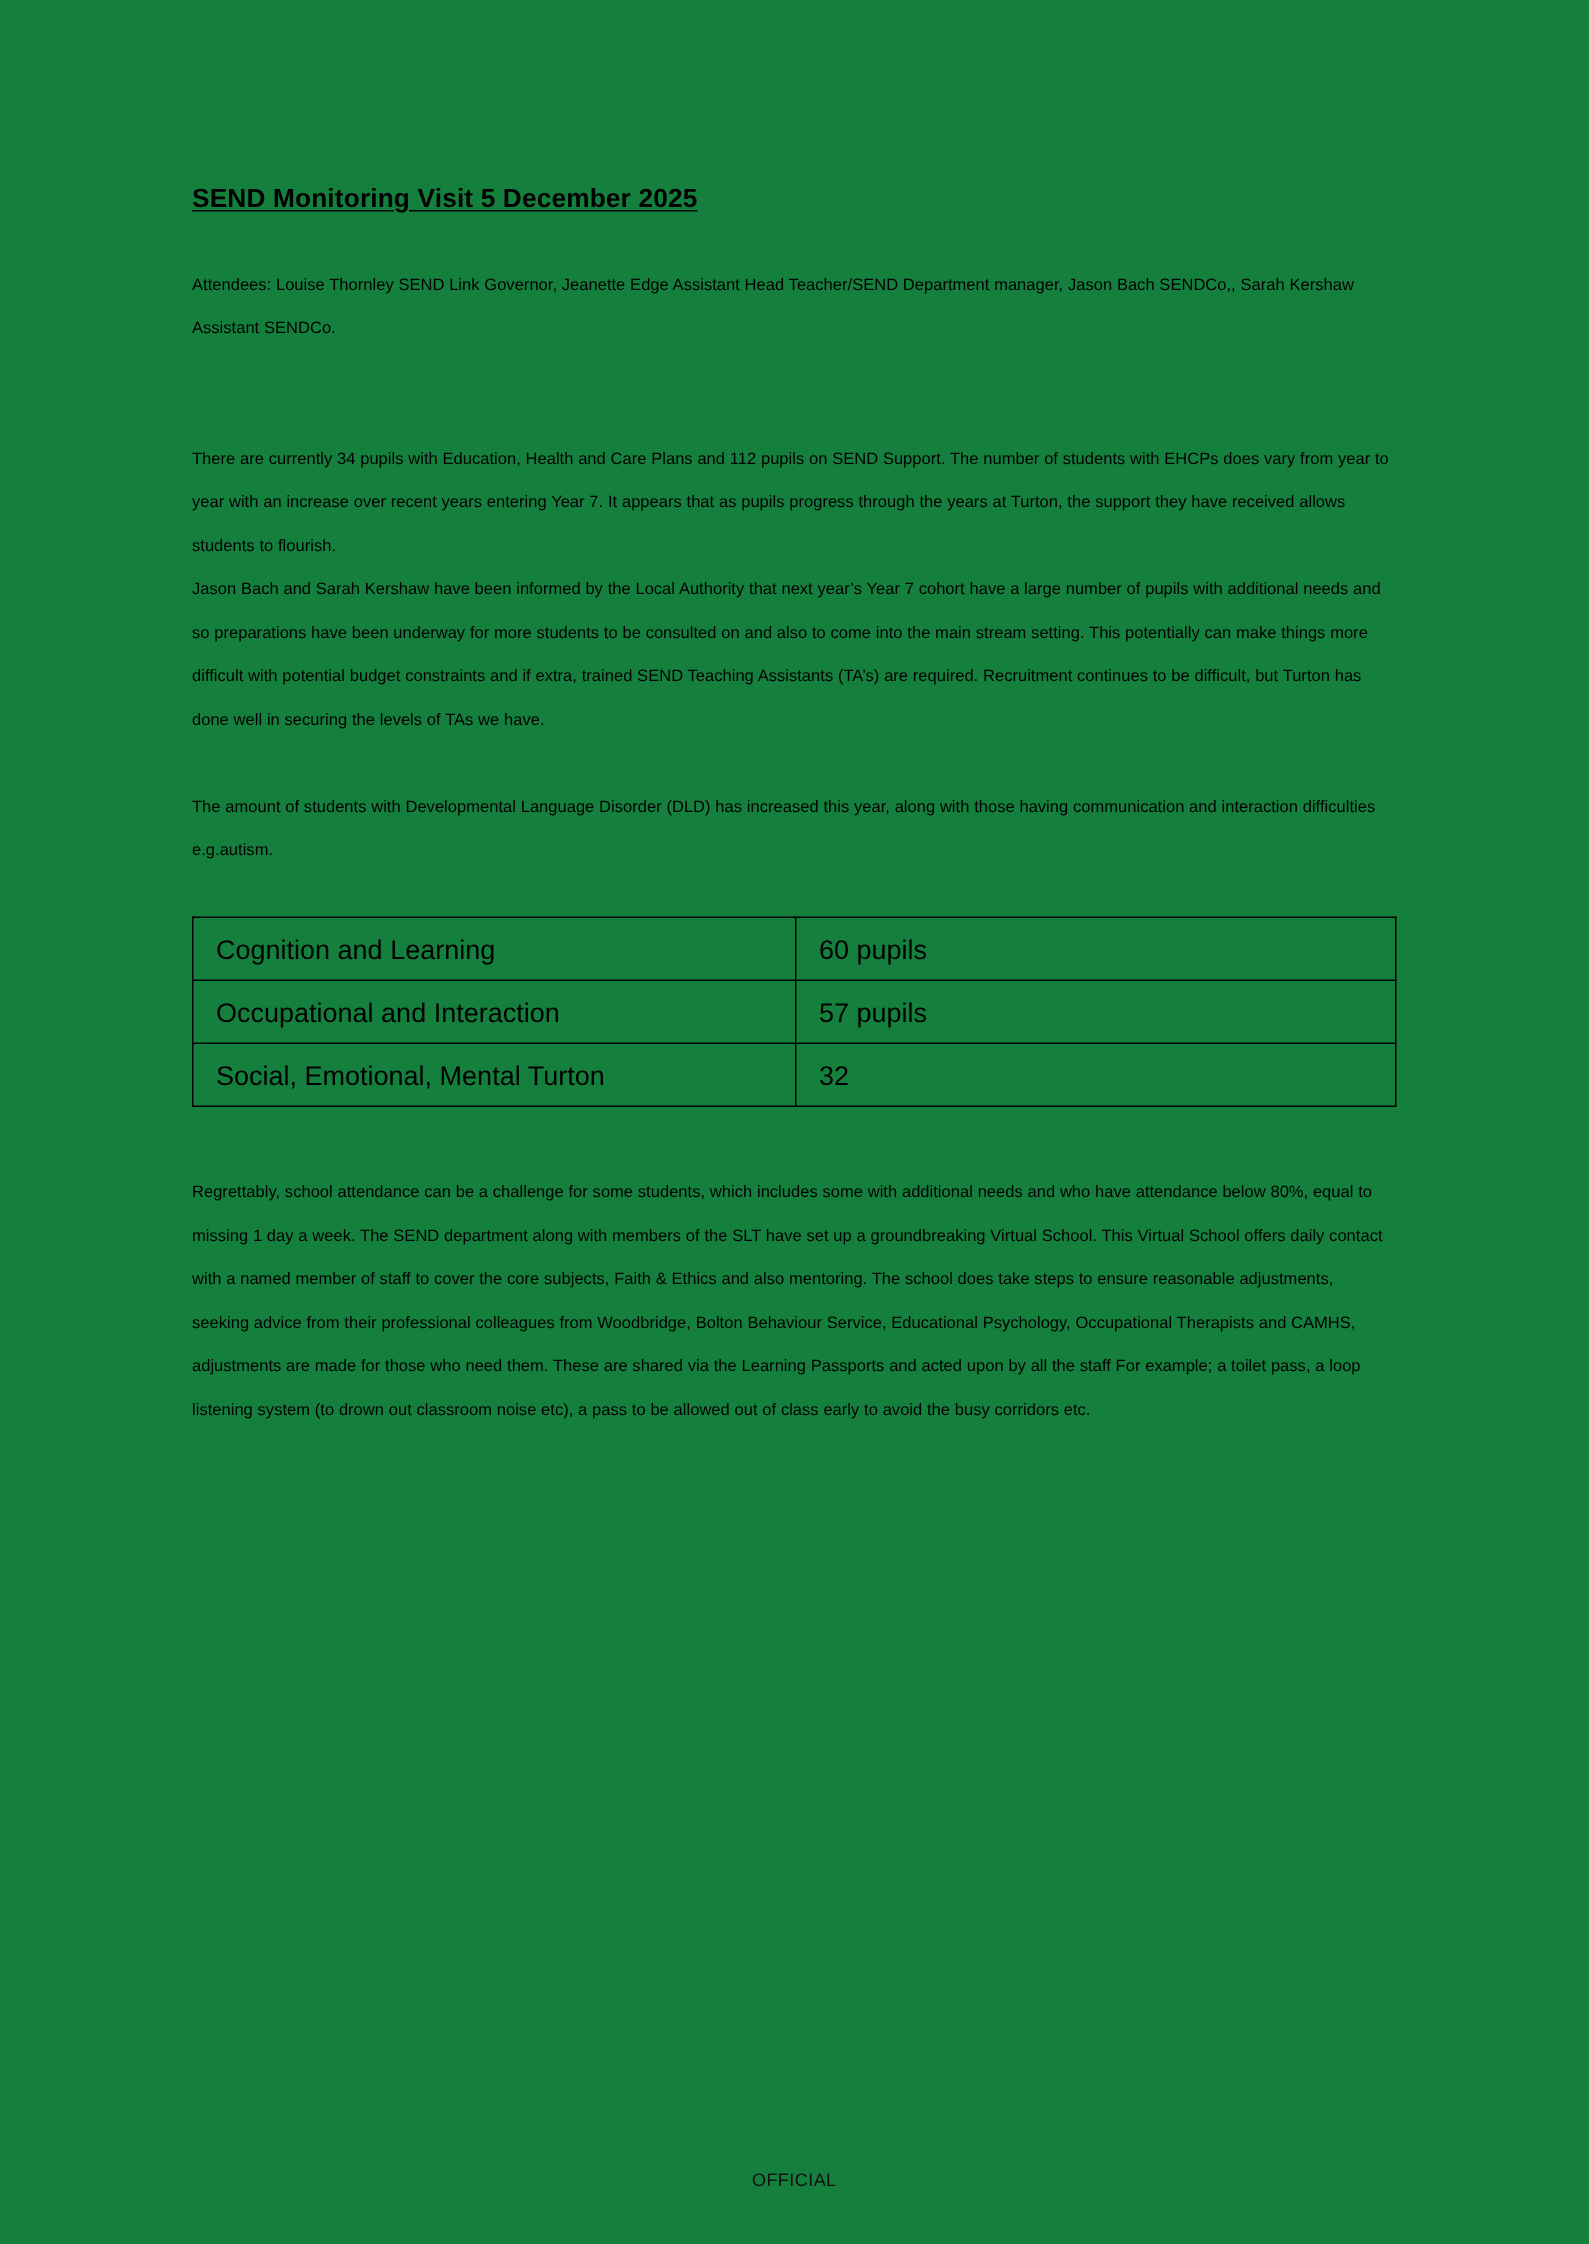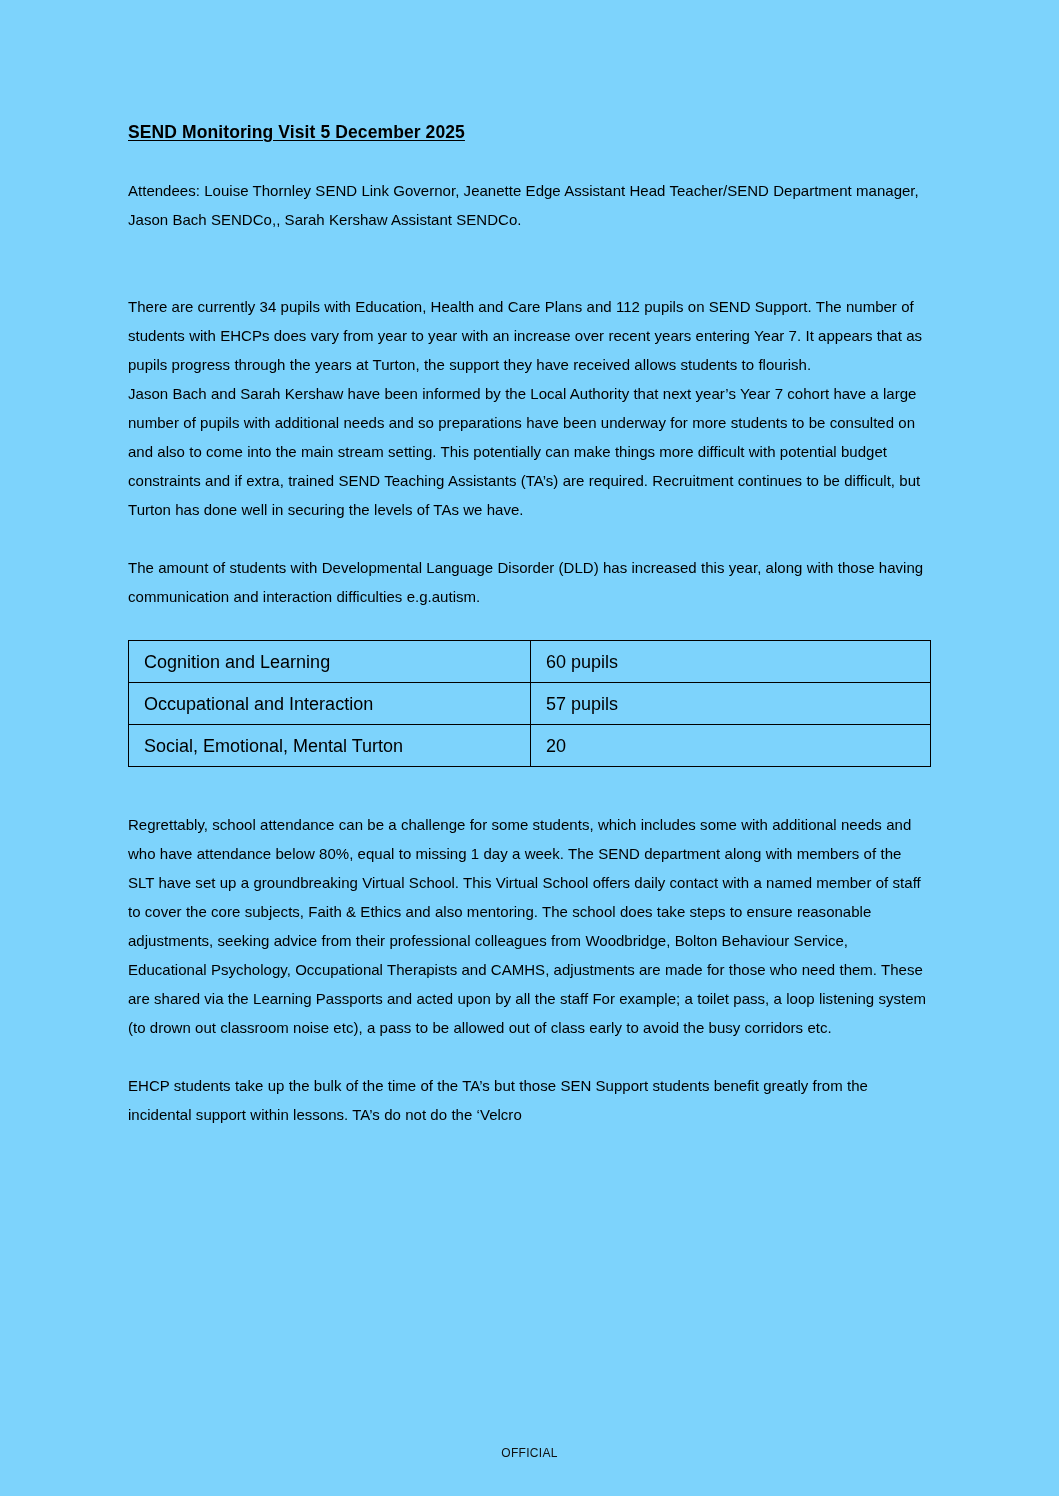--- a/index.html
+++ b/index.html
@@ -11,42 +11,42 @@
   body {
     font-family: "Liberation Sans", sans-serif;
     color: #000000;
     -webkit-font-smoothing: antialiased;
   }
   .page {
     position: relative;
     width: 1059px;
     height: 1496px;
     margin: 0 auto;
-    background: #7dd3fc;
+    background: #15803d;
     overflow: hidden;
     box-sizing: border-box;
   }
   .content {
     position: absolute;
     left: 128px;
     top: 118px;
     width: 802px;
   }
   .doc-title {
     font-size: 17.5px;
     font-weight: bold;
     line-height: 29px;
     text-decoration: underline;
     text-underline-offset: 2px;
     letter-spacing: 0.1px;
     margin: 0;
     white-space: nowrap;
   }
   .para {
-    font-size: 15px;
+    font-size: 11px;
     line-height: 29px;
     margin: 0;
     text-align: left;
     letter-spacing: 0.02px;
     word-spacing: 0.1px;
   }
   .spacer-line {
     height: 29px;
   }
   .spacer-half {
@@ -123,32 +123,31 @@
           <tr>
             <td>Cognition and Learning</td>
             <td>60 pupils</td>
           </tr>
           <tr>
             <td>Occupational and Interaction</td>
             <td>57 pupils</td>
           </tr>
           <tr>
             <td>Social, Emotional, Mental Turton</td>
-            <td>20</td>
+            <td>32</td>
           </tr>
         </tbody>
       </table>
     </div>
 
     <div class="spacer-line"></div>
     <div class="spacer-half"></div>
 
     <p class="para">Regrettably, school attendance can be a challenge for some students, which includes some with additional needs and who have attendance below 80%, equal to missing 1 day a week. The SEND department along with members of the SLT have set up a groundbreaking Virtual School. This Virtual School offers daily contact with a named member of staff to cover the core subjects, Faith &amp; Ethics and also mentoring. The school does take steps to ensure reasonable adjustments, seeking advice from their professional colleagues from Woodbridge, Bolton Behaviour Service, Educational Psychology, Occupational Therapists and CAMHS, adjustments are made for those who need them. These are shared via the Learning Passports and acted upon by all the staff For example; a toilet pass, a loop listening system (to drown out classroom noise etc), a pass to be allowed out of class early to avoid the busy corridors etc.</p>
 
     <div class="spacer-line"></div>
 
-    <p class="para">EHCP students take up the bulk of the time of the TA’s but those SEN Support students benefit greatly from the incidental support within lessons. TA’s do not do the ‘Velcro</p>
 
   </div>
 
   <div class="footer">OFFICIAL</div>
 
 </div>
 
 </body></html>

